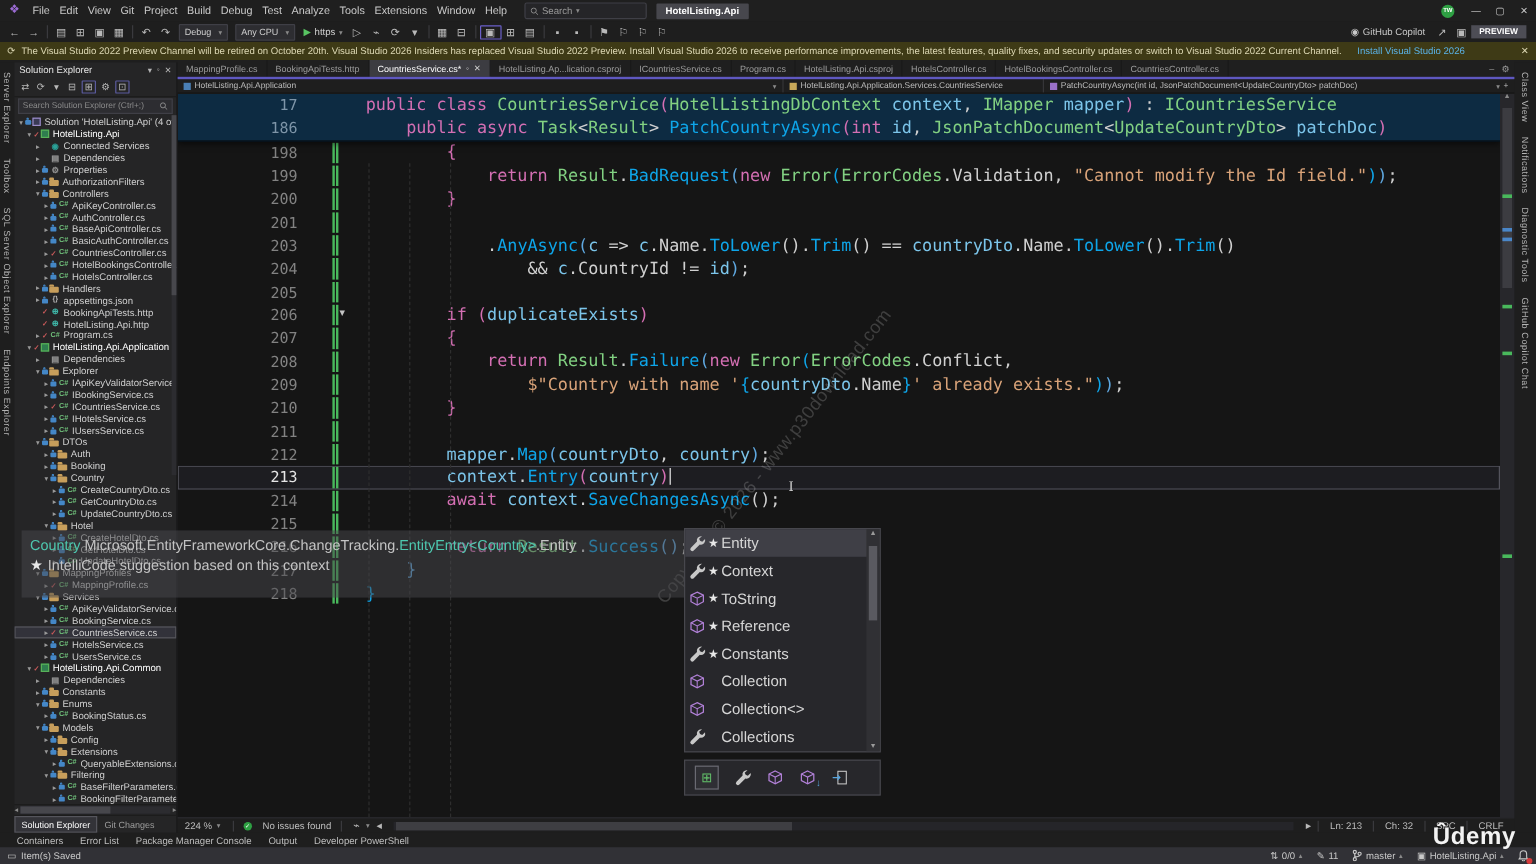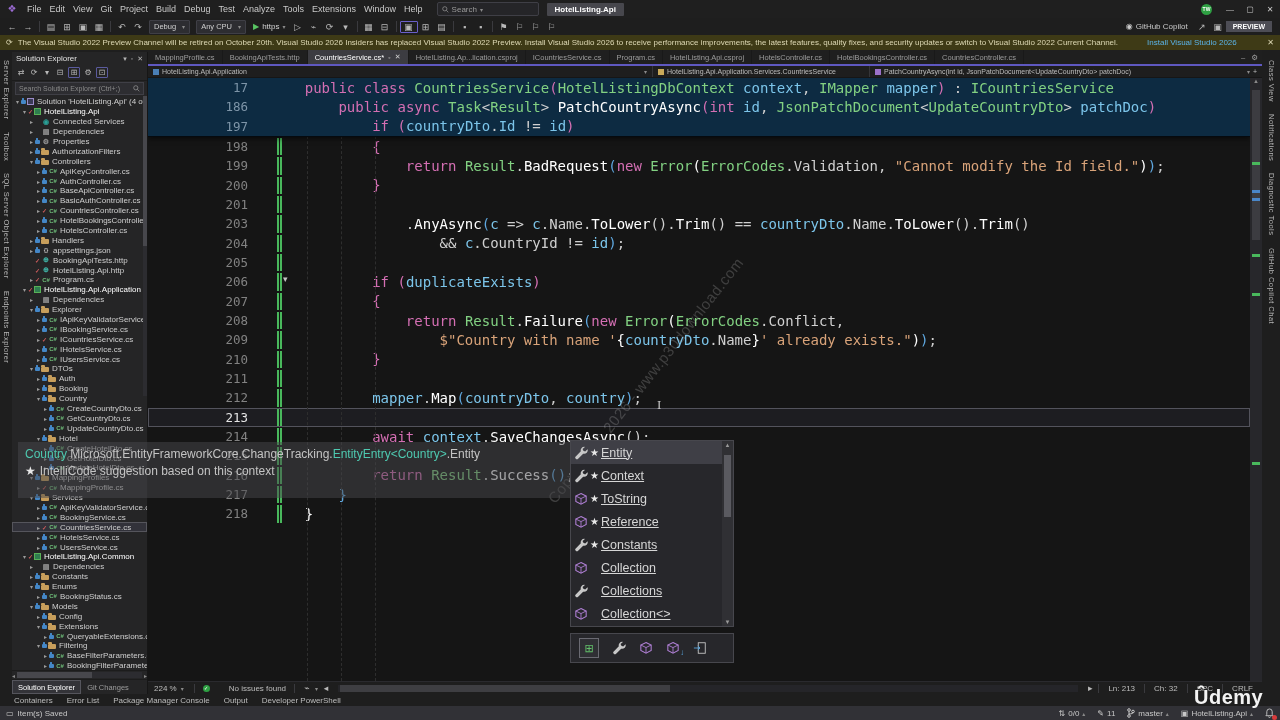--- a/index.html
+++ b/index.html
@@ -27,21 +27,21 @@
   .combo{height:12px;background:#2d2d31;border:1px solid #3f3f46;border-radius:1px;display:flex;
          align-items:center;gap:6px;padding:0 4px;font-size:7.5px;color:#cfcfcf;margin:0 3px;}
   .caret{color:#8a8a8a;font-size:6px;}
   .runbtn{display:flex;align-items:center;gap:3px;margin:0 4px;font-size:8px;color:#d2d2d2;}
   .play{color:#58c462;font-size:8px;}
   .copilot{display:flex;align-items:center;gap:3px;font-size:8px;color:#c9c9c9;margin-right:6px;}
   .preview-badge{background:#4d4d55;color:#fff;font-size:7px;font-weight:bold;padding:2px 7px;margin-right:8px;}
   
   .infobar{position:absolute;left:0;top:35px;width:1280px;height:15px;background:#3e3a16;display:flex;
            align-items:center;font-size:8px;color:#ddd8b4;z-index:58;box-sizing:border-box;padding:0 6px;gap:5px;}
-  .infobar .link{color:#5bb3e8;margin-left:24px;}
+  .infobar .link{color:#5bb3e8;margin-left:8px;}
   .infobar .msg{white-space:nowrap;overflow:hidden;}
   .infobar .close{margin-left:auto;color:#ddd8b4;}
   
   .rail{position:absolute;top:52px;bottom:26px;background:#1e1e1e;display:flex;flex-direction:column;
         align-items:center;font-size:7.5px;color:#b5b5b5;z-index:20;}
   #railL{left:0;width:12px;}
   #railR{right:0;width:18px;}
   .rail-item{writing-mode:vertical-rl;margin:8px 0 4px 0;letter-spacing:.5px;white-space:nowrap;}
   
   .tabstrip{position:absolute;left:148px;top:50px;width:1114px;height:14px;display:flex;align-items:stretch;
@@ -104,21 +104,21 @@
   .ln-cur{color:#e6e6e6;}
   .code{flex:none;margin-left:23px;white-space:pre;font-size:14px;font-family:"DejaVu Sans Mono",monospace;color:#d0d0d0;}
   .chbar{position:absolute;left:129px;top:1px;bottom:1px;width:5px;border-left:2px solid #49b85c;
          border-right:2px solid #49b85c;box-sizing:border-box;}
   .cur{background:#1d1d21;box-shadow:inset 0 0 0 1px #53535c;}
   .tcaret{display:inline-block;width:1px;height:14px;background:#e8e8e8;vertical-align:-2px;}
   .fold{position:absolute;left:135px;top:2px;font-size:9px;color:#c5c5c5;}
   .guide{position:absolute;top:58px;bottom:0;width:0;border-left:1px dashed #2e2e2e;z-index:1;}
   .tk-k{color:#d46fb3;}
   .tk-t{color:#82d182;}
-  .tk-m{color:#ffffff;}
+  .tk-m{color:#0ea5e9;}
   .tk-v{color:#7cc5ea;}
   .tk-s{color:#d9a379;}
   .tk-p{color:#d0d0d0;}
   .tk-u{color:#5fa8e0;}
   .mouse-ibeam{position:absolute;left:509px;top:321px;width:10px;height:12px;color:#cfcfcf;
                font-family:"DejaVu Serif",serif;font-size:11px;z-index:14;}
   
   .vscroll{position:absolute;left:1250px;top:78px;width:12px;height:603px;background:#27272b;z-index:22;}
   .vthumb{position:absolute;left:2px;top:12px;width:8px;height:150px;background:#3c3c41;}
   .vmark{position:absolute;left:2px;width:8px;height:3px;}
@@ -129,35 +129,35 @@
         white-space:nowrap;line-height:17px;}
   .dtip .teal{color:#4ec9b0;}
   .dtip .star{color:#e8e8e8;margin-right:4px;}
   
   .isense{position:absolute;left:570px;top:440px;width:164px;height:187px;background:#27272b;
           border:1px solid #47474d;z-index:50;box-sizing: border-box;}
   .is-row{height:23.1px;display:flex;align-items:center;padding-left:3px;font-size:12.5px;color:#d6d6d6;}
   .is-row.sel{background:#3f3f46;}
   .is-ic{width:14px;height:14px;flex:none;}
   .is-star{width:13px;flex:none;text-align:center;font-size:10px;color:#e8e8e8;}
-  .is-lb{white-space:nowrap;text-decoration:underline;}
+  .is-lb{white-space:nowrap;}
   .is-scroll{position:absolute;right:0;top:0;width:11px;height:100%;background:#303034;}
   .is-sthumb{position:absolute;left:2px;top:14px;width:7px;height:62px;background:#5a5a60;}
   .is-sarrow{position:absolute;left:0;width:11px;text-align:center;font-size:6px;color:#9a9a9a;}
   .isense-bar{position:absolute;left:570px;top:633px;width:164px;height:30px;background:#27272b;
               border:1px solid #47474d;z-index:50;display:flex;align-items:center;gap:13px;padding-left:8px;box-sizing:border-box;}
   .is-bx{width:18px;height:18px;border:1px solid #6a6a72;background:#2f2f34;display:flex;align-items:center;
          justify-content:center;}
   .is-bari{display:flex;align-items:center;position:relative;}
   .imp{position:absolute;right:-4px;bottom:-2px;color:#58a6e0;font-size:8px;}
   
   .ed-status{position:absolute;left:148px;top:681px;width:1114px;height:13px;background:#1e1e1e;z-index:25;
              display:flex;align-items:center;font-size:8px;color:#bdbdbd;border-top:1px solid #2a2a2e;box-sizing:border-box;}
   .zoombox{display:flex;align-items:center;gap:4px;padding:0 6px;}
-  .health{display:flex;align-items:center;gap:19px;padding:0 4px;}
+  .health{display:flex;align-items:center;gap:9px;padding:0 4px;}
   .gcirc{width:7px;height:7px;border-radius:50%;background:#2ea043;color:#fff;font-size:5px;display:flex;
          align-items:center;justify-content:center;}
   .edsep{width:1px;height:9px;background:#3a3a3e;margin:0 4px;}
   .htrack{flex:1;height:7px;background:#252529;margin:0 4px;position:relative;}
   .hthumb{position:absolute;left:2px;top:0;height:7px;width:330px;background:#3e3e42;}
   .ed-right{display:flex;align-items:center;gap:0;}
   .ed-seg{padding:0 9px;border-left:1px solid #3a3a3e;}
   
   .ptabs{position:absolute;left:0;top:694px;width:1280px;height:12px;background:#1e1e1e;display:flex;
          align-items:center;gap:14px;padding-left:14px;font-size:8px;color:#bdbdbd;z-index:45;box-sizing:border-box;}
@@ -747,24 +747,20 @@
     <div class="guide" style="left:227px;"></div>
     <div class="sticky" id="sticky">
         <div class="cl">
           <span class="ln">17</span>
           <span class="code"><span class="tk-p">    </span><span class="tk-k">public</span><span class="tk-p"> </span><span class="tk-k">class</span><span class="tk-p"> </span><span class="tk-t">CountriesService</span><span class="tk-k">(</span><span class="tk-t">HotelListingDbContext</span><span class="tk-p"> </span><span class="tk-v">context</span><span class="tk-p">, </span><span class="tk-t">IMapper</span><span class="tk-p"> </span><span class="tk-v">mapper</span><span class="tk-k">)</span><span class="tk-p"> : </span><span class="tk-t">ICountriesService</span></span>
         </div>
         <div class="cl">
           <span class="ln">186</span>
           <span class="code"><span class="tk-p">        </span><span class="tk-k">public</span><span class="tk-p"> </span><span class="tk-k">async</span><span class="tk-p"> </span><span class="tk-t">Task</span><span class="tk-p">&lt;</span><span class="tk-t">Result</span><span class="tk-p">&gt; </span><span class="tk-m">PatchCountryAsync</span><span class="tk-k">(</span><span class="tk-k">int</span><span class="tk-p"> </span><span class="tk-v">id</span><span class="tk-p">, </span><span class="tk-t">JsonPatchDocument</span><span class="tk-p">&lt;</span><span class="tk-t">UpdateCountryDto</span><span class="tk-p">&gt; </span><span class="tk-v">patchDoc</span><span class="tk-k">)</span></span>
         </div>
-        <div class="cl">
-          <span class="ln">197</span>
-          <span class="code"><span class="tk-p">            </span><span class="tk-k">if</span><span class="tk-p"> </span><span class="tk-k">(</span><span class="tk-v">countryDto</span><span class="tk-p">.</span><span class="tk-v">Id</span><span class="tk-p"> != </span><span class="tk-v">id</span><span class="tk-k">)</span></span>
-        </div>
       </div>
     <div id="lines">
         <div class="cl">
           <span class="ln">198</span>
           <span class="chbar"></span>
           <span class="code"><span class="tk-p">            </span><span class="tk-k">{</span></span>
         </div>
         <div class="cl">
           <span class="ln">199</span>
           <span class="chbar"></span>
@@ -827,20 +823,21 @@
           <span class="code"></span>
         </div>
         <div class="cl">
           <span class="ln">212</span>
           <span class="chbar"></span>
           <span class="code"><span class="tk-p">            </span><span class="tk-v">mapper</span><span class="tk-p">.</span><span class="tk-m">Map</span><span class="tk-u">(</span><span class="tk-v">countryDto</span><span class="tk-p">, </span><span class="tk-v">country</span><span class="tk-u">)</span><span class="tk-p">;</span></span>
         </div>
         <div class="cl cur">
           <span class="ln ln-cur">213</span>
           <span class="chbar"></span>
+          <span class="code"><span class="tk-p">            </span><span class="tk-v">context</span><span class="tk-p">.</span><span class="tk-m">Entry</span><span class="tk-k">(</span><span class="tk-v">country</span><span class="tk-k">)</span><span class="tcaret"></span></span>
         </div>
         <div class="cl">
           <span class="ln">214</span>
           <span class="chbar"></span>
           <span class="code"><span class="tk-p">            </span><span class="tk-k">await</span><span class="tk-p"> </span><span class="tk-v">context</span><span class="tk-p">.</span><span class="tk-m">SaveChangesAsync</span><span class="tk-p">();</span></span>
         </div>
         <div class="cl">
           <span class="ln">215</span>
           <span class="chbar"></span>
           <span class="code"></span>
@@ -915,32 +912,32 @@
         <div class="is-row">
           <svg class="is-ic" viewBox="0 0 16 16">
             <path fill="none" stroke="#b180d7" stroke-width="1.2" d="M8 1.7 13.9 4.6v6.2L8 13.9 2.1 10.8V4.6L8 1.7z"></path>
             <path fill="none" stroke="#b180d7" d="M2.1 4.6 8 7.5l5.9-2.9M8 7.5v6.2"></path>
           </svg>
           <span class="is-star"></span>
           <span class="is-lb">Collection</span>
         </div>
         <div class="is-row">
           <svg class="is-ic" viewBox="0 0 16 16">
-            <path fill="#c8c8c8" d="M11.8.9a4.1 4.1 0 0 0-4 5.2L2 11.9a1.9 1.9 0 1 0 2.7 2.7l5.8-5.8a4.1 4.1 0 0 0 5-5.2L12.8 6.3l-2.1-.9-.9-2.1L12.5 1a4.1 4.1 0 0 0-.7-.1z"></path>
-          </svg>
-          <span class="is-star"></span>
-          <span class="is-lb">Collections</span>
-        </div>
-        <div class="is-row">
-          <svg class="is-ic" viewBox="0 0 16 16">
             <path fill="none" stroke="#b180d7" stroke-width="1.2" d="M8 1.7 13.9 4.6v6.2L8 13.9 2.1 10.8V4.6L8 1.7z"></path>
             <path fill="none" stroke="#b180d7" d="M2.1 4.6 8 7.5l5.9-2.9M8 7.5v6.2"></path>
           </svg>
           <span class="is-star"></span>
           <span class="is-lb">Collection&lt;&gt;</span>
+        </div>
+        <div class="is-row">
+          <svg class="is-ic" viewBox="0 0 16 16">
+            <path fill="#c8c8c8" d="M11.8.9a4.1 4.1 0 0 0-4 5.2L2 11.9a1.9 1.9 0 1 0 2.7 2.7l5.8-5.8a4.1 4.1 0 0 0 5-5.2L12.8 6.3l-2.1-.9-.9-2.1L12.5 1a4.1 4.1 0 0 0-.7-.1z"></path>
+          </svg>
+          <span class="is-star"></span>
+          <span class="is-lb">Collections</span>
         </div>
       </div>
     <div class="is-scroll">
       <span class="is-sarrow" style="top:1px;">▲</span>
       <span class="is-sthumb"></span>
       <span class="is-sarrow" style="bottom:1px;">▼</span>
     </div>
   </div>
   <div class="isense-bar" id="is-bar">
       <span class="is-bari">

